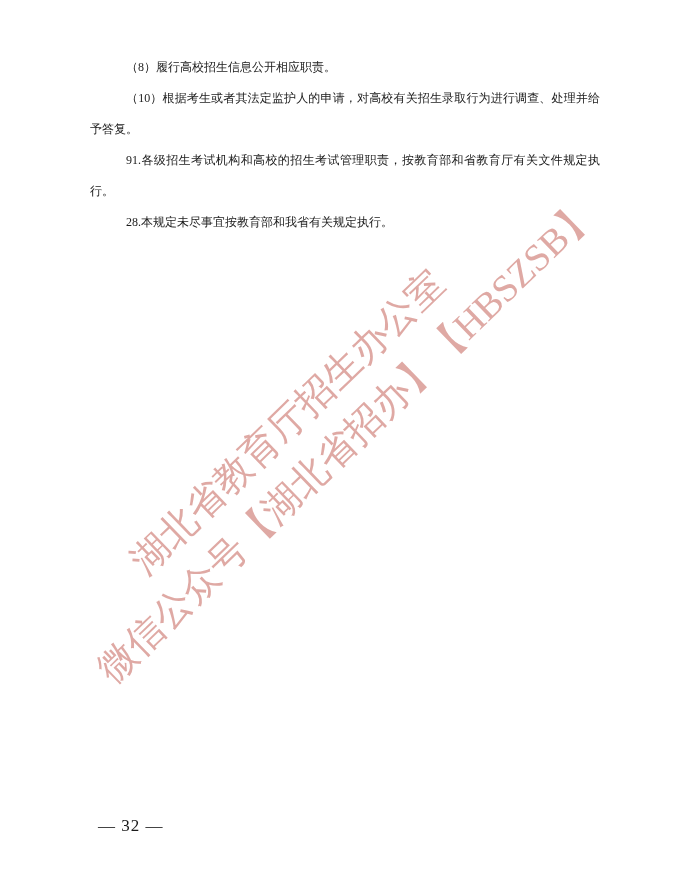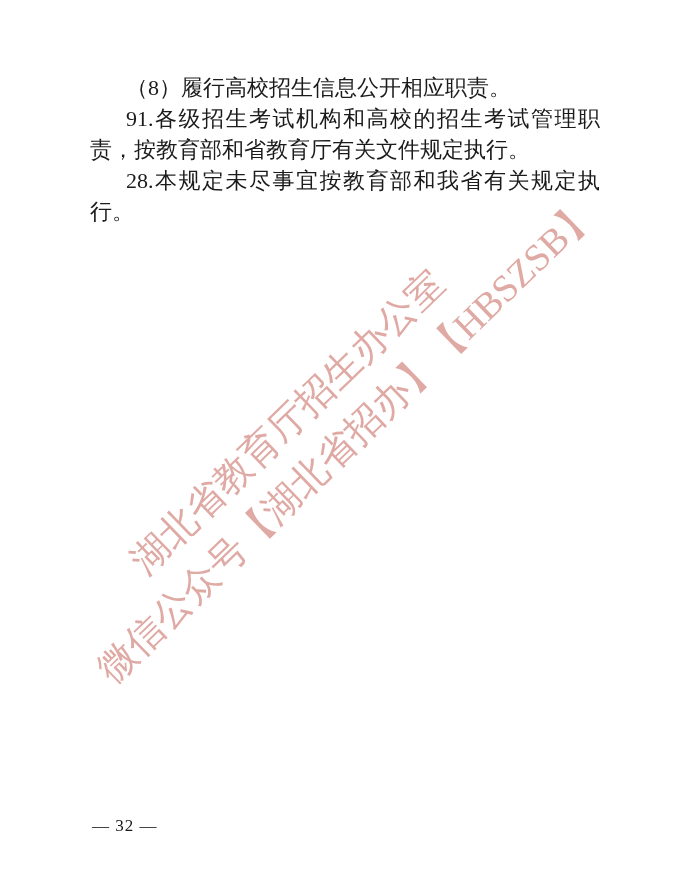--- a/index.html
+++ b/index.html
@@ -9,26 +9,25 @@
     height: 880px;
     background: var(--background, #ffffff);
     overflow: hidden;
     font-family: "Liberation Serif", "DejaVu Serif", serif;
   }
   .doc-body {
     position: absolute;
     left: 90px;
     top: 52px;
     width: 510px;
-    font-size: 22px;
+    font-size: 12px;
     line-height: 31px;
     color: var(--text, #1b1b1b);
     text-align: justify;
     text-justify: inter-character;
-    margin-top: 20px;
   }
   .doc-body p {
     margin: 0;
     text-indent: 36px;
   }
   .watermark {
     position: absolute;
     font-size: 38px;
     line-height: 38px;
     white-space: nowrap;
@@ -36,38 +35,39 @@
     opacity: 0.5;
     transform: rotate(-44deg);
     transform-origin: 0 50%;
     pointer-events: none;
     letter-spacing: 0;
   }
   .wm1 { left: 137px; top: 548px; }
   .wm2 { left: 104px; top: 656px; }
   .pagenum {
     position: absolute;
-    left: 92px;
+    left: 98px;
     top: 816px;
     font-size: 17px;
     line-height: 20px;
     color: var(--text, #1b1b1b);
     letter-spacing: 1px;
   }
 </style>
 </head>
 <body>
 
 <div class="page">
 
   <div class="watermark wm1">湖北省教育厅招生办公室</div>
 
   <div class="watermark wm2">微信公众号【湖北省招办】【HBSZSB】</div>
 
   <div class="doc-body">
     <p>（8）履行高校招生信息公开相应职责。</p>
+    <p>（10）根据考生或者其法定监护人的申请，对高校有关招生录取行为进行调查、处理并给予答复。</p>
     <p>91.各级招生考试机构和高校的招生考试管理职责，按教育部和省教育厅有关文件规定执行。</p>
     <p>28.本规定未尽事宜按教育部和我省有关规定执行。</p>
   </div>
 
   <div class="pagenum">— 32 —</div>
 
 </div>
 
 </body></html>

